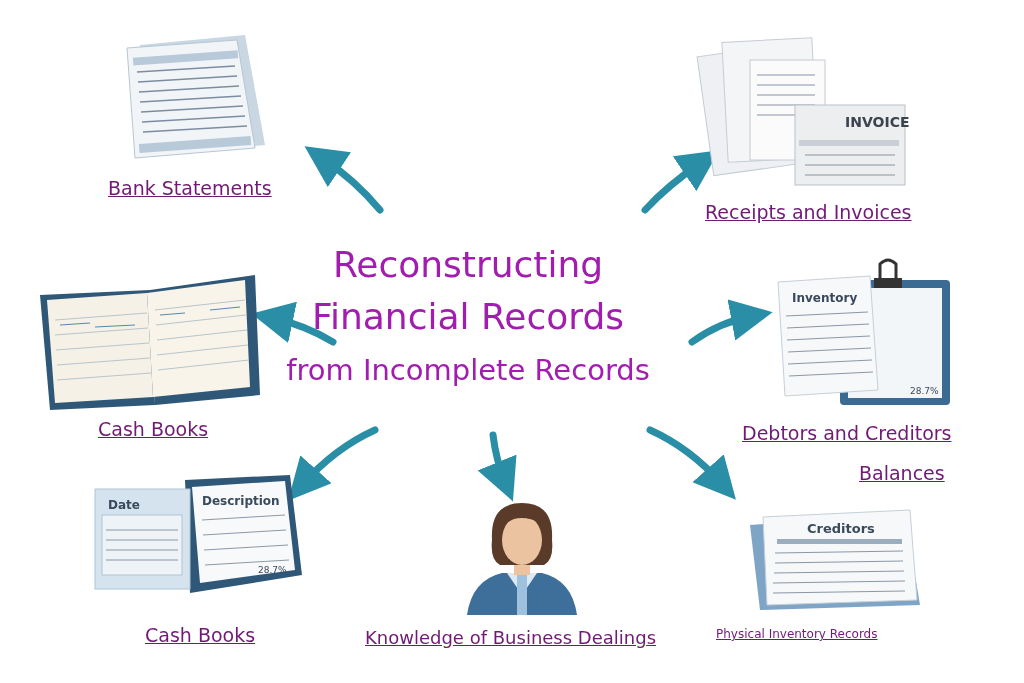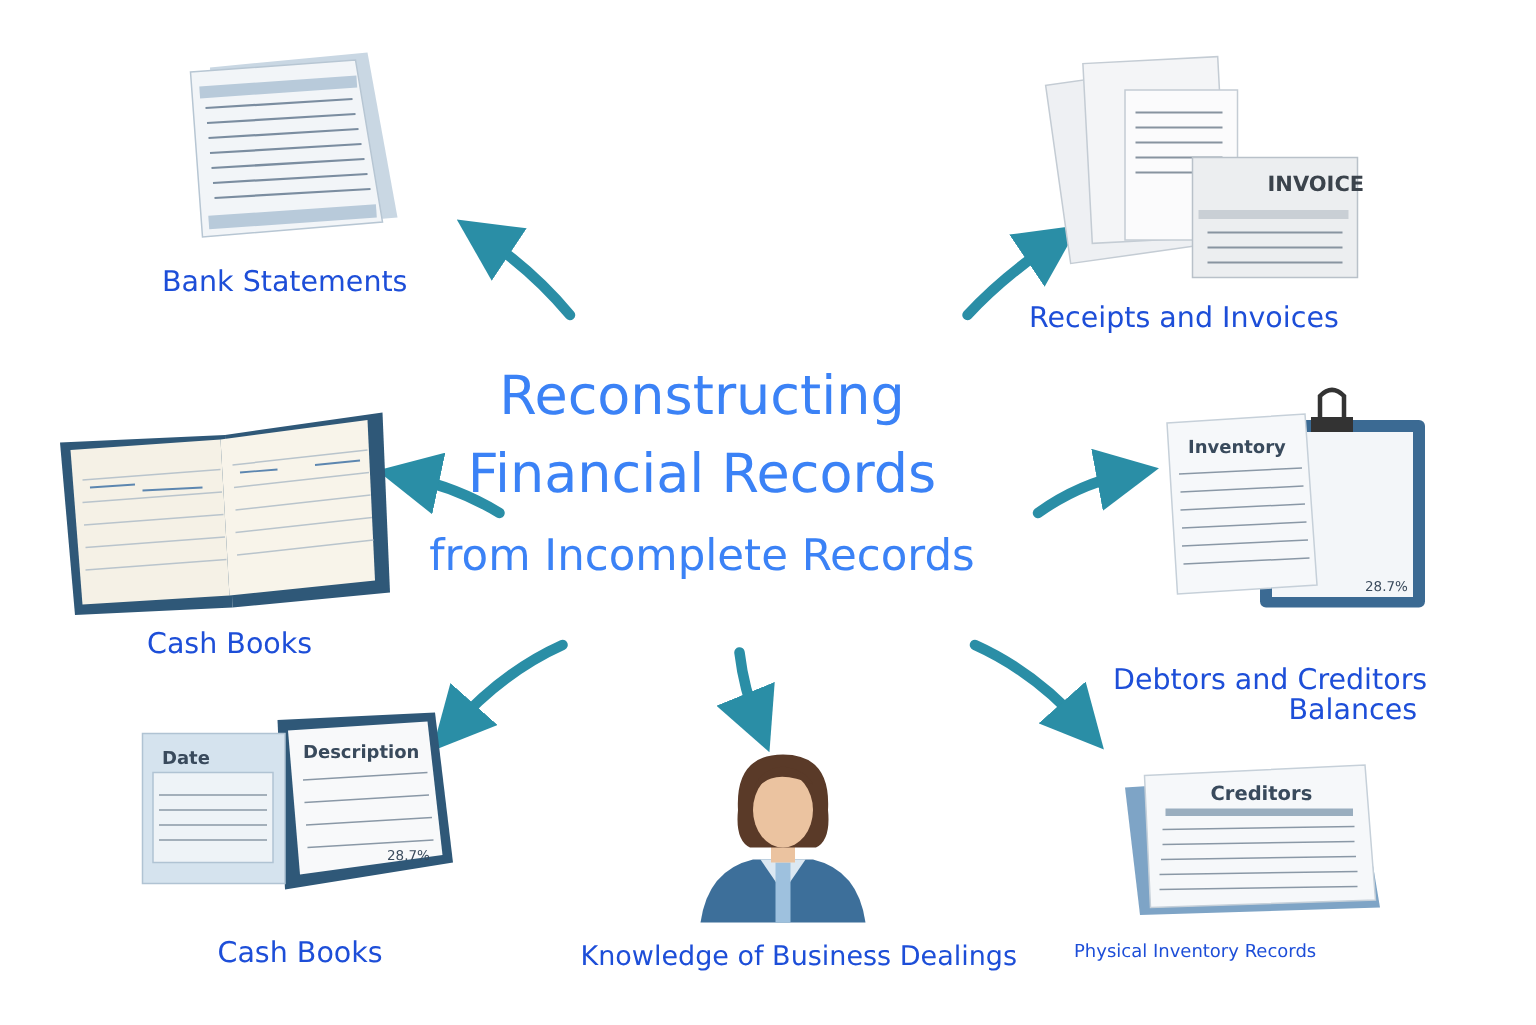--- a/index.html
+++ b/index.html
@@ -1,18 +1,18 @@
 <!DOCTYPE html>
 <html><head>
 <meta charset="utf-8">
 <style>
   html, body { margin: 0; padding: 0; }
   body { width: 1024px; height: 683px; background: #ffffff; position: relative; overflow: hidden; font-family: "DejaVu Sans", "Liberation Sans", sans-serif; color: #2b3542; }
-  .label { position: absolute; font-size: 19px; color: #1d4ed8; white-space: nowrap; text-align: center; }
-  .title { position: absolute; left: 0; width: 936px; text-align: center; color: #3b82f6; }
+  .label { position: absolute; font-size: 19px; color: #701a75; white-space: nowrap; text-align: center; text-decoration: underline; }
+  .title { position: absolute; left: 0; width: 936px; text-align: center; color: #a21caf; }
   .t1 { top: 244px; font-size: 36px; }
   .t2 { top: 296px; font-size: 36px; }
   .t3 { top: 353px; font-size: 29px; }
   svg { position: absolute; overflow: visible; }
 </style>
 </head>
 <body>
 
 <div class="title t1">Reconstructing</div>
 <div class="title t2">Financial Records</div>
@@ -65,21 +65,21 @@
   </g>
   <rect x="100" y="75" width="110" height="80" fill="#eceef0" stroke="#b9c1c9"></rect>
   <rect x="104" y="110" width="100" height="6" fill="#c9cfd5"></rect>
   <text x="150" y="97" font-size="14" font-weight="bold" fill="#3b434c" font-family="DejaVu Sans, sans-serif">INVOICE</text>
   <g stroke="#8894a0" stroke-width="1.2">
     <line x1="110" y1="125" x2="200" y2="125"></line>
       <line x1="110" y1="135" x2="200" y2="135"></line>
     <line x1="110" y1="145" x2="200" y2="145"></line>
   </g>
 </svg>
-<div class="label" style="left:686px;top:201px;">Receipts and Invoices</div>
+<div class="label" style="left:705px;top:201px;">Receipts and Invoices</div>
 
 <svg width="240" height="150" style="left:35px;top:265px;">
   <path d="M5,30 L115,25 L120,140 L15,145 Z" fill="#2f5878"></path>
   <path d="M120,140 L225,130 L220,10 L115,25 Z" fill="#2f5878"></path>
   <path d="M12,35 L112,28 L118,132 L20,138 Z" fill="#f5f1e6"></path>
   <path d="M118,132 L215,122 L210,15 L112,28 Z" fill="#f8f4ea"></path>
   <g stroke="#b9c4cc" stroke-width="1">
     <line x1="20" y1="55" x2="112" y2="48"></line>
       <line x1="20" y1="70" x2="113" y2="63"></line>
     <line x1="21" y1="85" x2="114" y2="78"></line>
@@ -110,21 +110,21 @@
   <g stroke="#8a98a6" stroke-width="1">
     <line x1="16" y1="58" x2="98" y2="54"></line>
       <line x1="17" y1="70" x2="99" y2="66"></line>
     <line x1="17" y1="82" x2="100" y2="78"></line>
       <line x1="18" y1="94" x2="101" y2="90"></line>
     <line x1="18" y1="106" x2="102" y2="102"></line>
       <line x1="19" y1="118" x2="103" y2="114"></line>
   </g>
   <text x="140" y="136" font-size="9" fill="#394a5c" font-family="DejaVu Sans, sans-serif">28.7%</text>
 </svg>
-<div class="label" style="left:742px;top:442px;">Debtors and Creditors</div>
+<div class="label" style="left:742px;top:422px;">Debtors and Creditors</div>
 <div class="label" style="left:812px;top:462px;margin-left:47px;">Balances</div>
 
 <svg width="220" height="130" style="left:90px;top:475px;">
   <path d="M95,5 L200,0 L212,100 L100,118 Z" fill="#2f5878"></path>
   <rect x="5" y="14" width="95" height="100" fill="#d5e3ee" stroke="#b0c3d3"></rect>
   <rect x="12" y="40" width="80" height="60" fill="#eef3f7" stroke="#b0c3d3"></rect>
   <text x="18" y="34" font-size="12" font-weight="bold" fill="#394a5c" font-family="DejaVu Sans, sans-serif">Date </text>
   <path d="M102,12 L195,6 L205,95 L110,108 Z" fill="#f8f9fa"></path>
   <text x="112" y="30" font-size="12" font-weight="bold" fill="#394a5c" font-family="DejaVu Sans, sans-serif">Description</text>
   <g stroke="#8a98a6" stroke-width="1">
@@ -143,21 +143,21 @@
 
 <svg width="120" height="120" style="left:462px;top:495px;">
   <path d="M5,120 Q10,85 40,78 L80,78 Q110,85 115,120 Z" fill="#3d6f9a"></path>
   <path d="M45,78 L60,100 L75,78 Z" fill="#dce8f2"></path>
   <rect x="55" y="80" width="10" height="40" fill="#9ec1de"></rect>
   <rect x="52" y="62" width="16" height="18" fill="#ebc3a0"></rect>
   <path d="M30,45 Q28,8 60,8 Q92,8 90,45 Q92,65 82,70 L38,70 Q28,65 30,45 Z" fill="#5a3a28"></path>
   <ellipse cx="60" cy="45" rx="20" ry="25" fill="#ebc3a0"></ellipse>
   <path d="M40,35 Q50,15 80,28 Q75,18 60,16 Q42,18 40,35 Z" fill="#5a3a28"></path>
 </svg>
-<div class="label" style="left:387px;top:627px;font-size:18px;text-align:center;">Knowledge of Business Dealings</div>
+<div class="label" style="left:365px;top:627px;font-size:18px;text-align:center;">Knowledge of Business Dealings</div>
 
 <svg width="180" height="110" style="left:745px;top:505px;">
   <path d="M5,20 L160,10 L175,100 L15,105 Z" fill="#7ea4c6"></path>
   <path d="M18,12 L165,5 L172,95 L22,100 Z" fill="#f6f8fa" stroke="#c6d0d9"></path>
   <text x="62" y="28" font-size="13" font-weight="bold" fill="#394a5c" font-family="DejaVu Sans, sans-serif">Creditors</text>
   <rect x="32" y="34" width="125" height="5" fill="#9aaebf"></rect>
   <g stroke="#8a98a6" stroke-width="1">
     <line x1="30" y1="48" x2="158" y2="46"></line>
       <line x1="30" y1="58" x2="158" y2="56"></line>
     <line x1="29" y1="68" x2="159" y2="66"></line>

